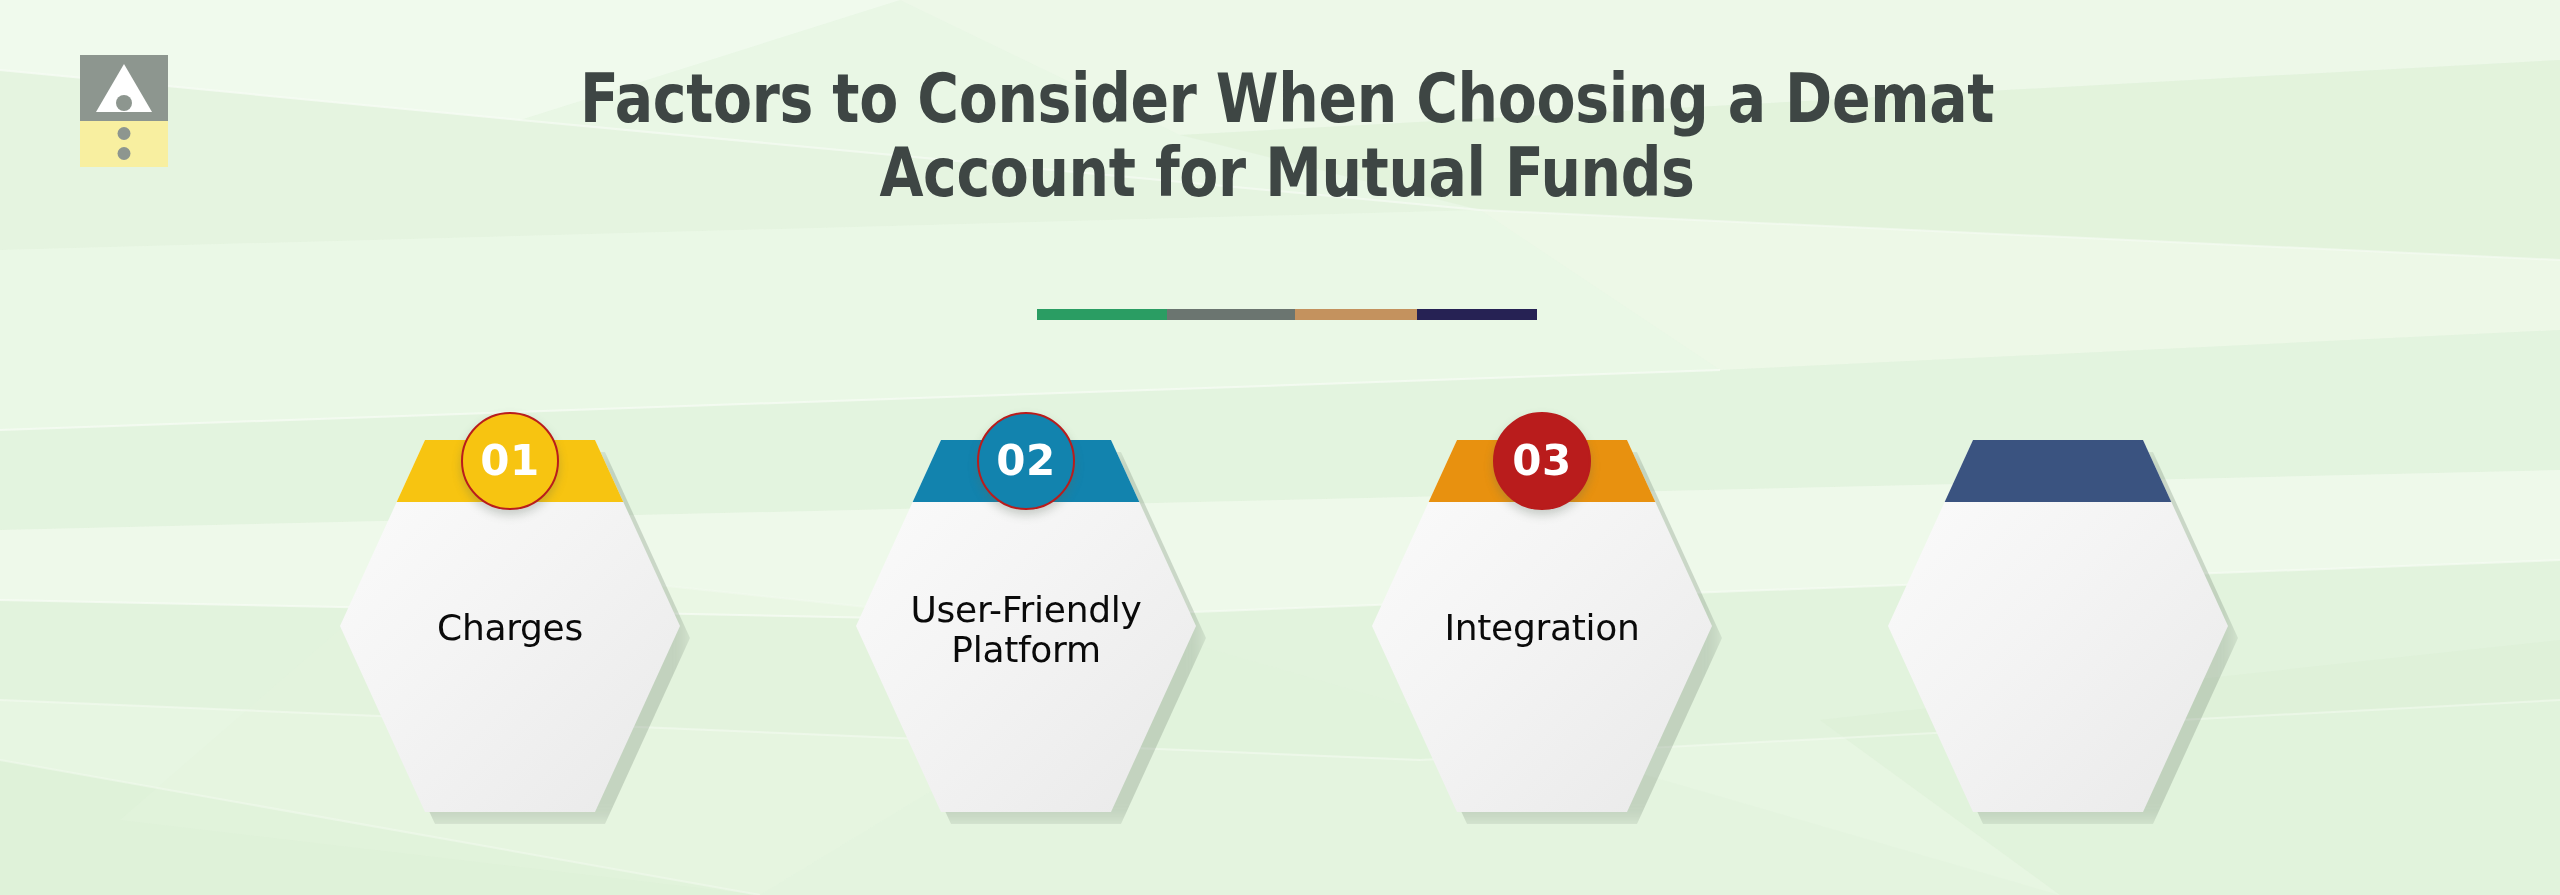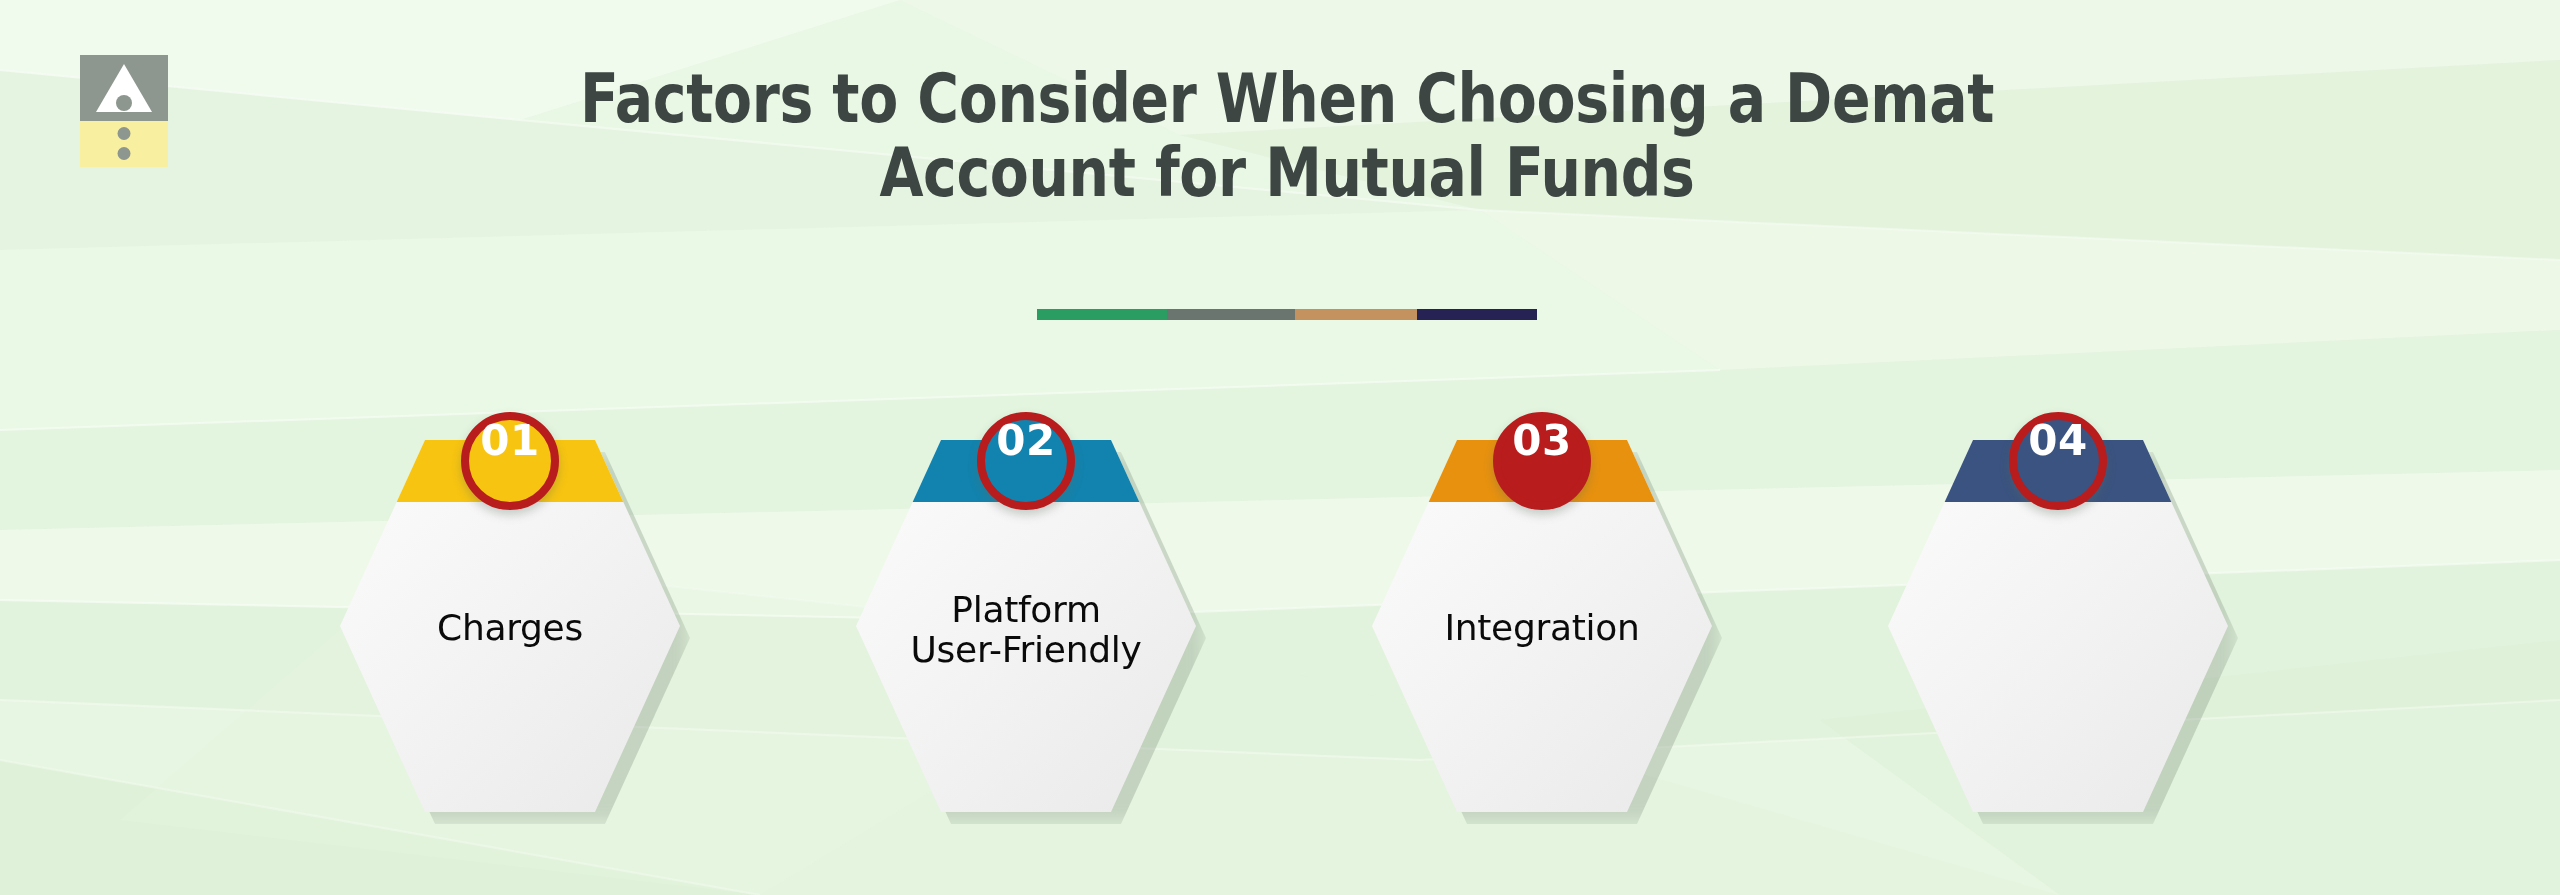--- a/index.html
+++ b/index.html
@@ -115,22 +115,22 @@
     color:#0A0A0A;
     letter-spacing:-0.3px;
     padding:0 18px;
   }
   .hex-label.two-line { top:150px; }
 
   .hex-badge {
     position:absolute; left:50%; top:-28px;
     transform:translateX(-50%);
     width:98px; height:98px; border-radius:50%;
-    border:8px solid #b91c1c;
-    display:flex; justify-content:center;
+    border:2px solid #b91c1c;
+    display:flex; align-items:center; justify-content:center;
     box-shadow:0 5px 10px rgba(90,105,90,0.30);
     z-index:4;
   }
   .hex-badge span {
     font-family:"DejaVu Sans","Liberation Sans", sans-serif;
     font-weight:bold;
     font-size:42px;
     color:#FFFFFF;
     letter-spacing:0.5px;
     line-height:1;
@@ -203,22 +203,22 @@
       </div>
       <div class="hex-badge" style="background: rgb(247, 196, 17);">
         <span>01</span>
       </div>
     </div>
     <div class="hex-item h1">
       <div class="hex-shadow"></div>
       <div class="hex-shape">
         <div class="hex-band" style="background: rgb(18, 131, 174);"></div>
         <div class="hex-label two-line">
+          <div>User-Friendly</div>
           <div>Platform</div>
-          <div>User-Friendly</div>
         </div>
       </div>
       <div class="hex-badge" style="background: rgb(18, 131, 174);">
         <span>02</span>
       </div>
     </div>
     <div class="hex-item h2">
       <div class="hex-shadow"></div>
       <div class="hex-shape">
         <div class="hex-band" style="background: rgb(232, 145, 15);"></div>
@@ -228,17 +228,14 @@
       </div>
       <div class="hex-badge" style="background: #b91c1c;">
         <span>03</span>
       </div>
     </div>
     <div class="hex-item h3">
       <div class="hex-shadow"></div>
       <div class="hex-shape">
         <div class="hex-band" style="background: rgb(58, 83, 128);"></div>
       </div>
-      <div class="hex-badge" style="background: rgb(58, 83, 128);">
-        <span>04</span>
-      </div>
     </div>
   </div>
 
 </body></html>

